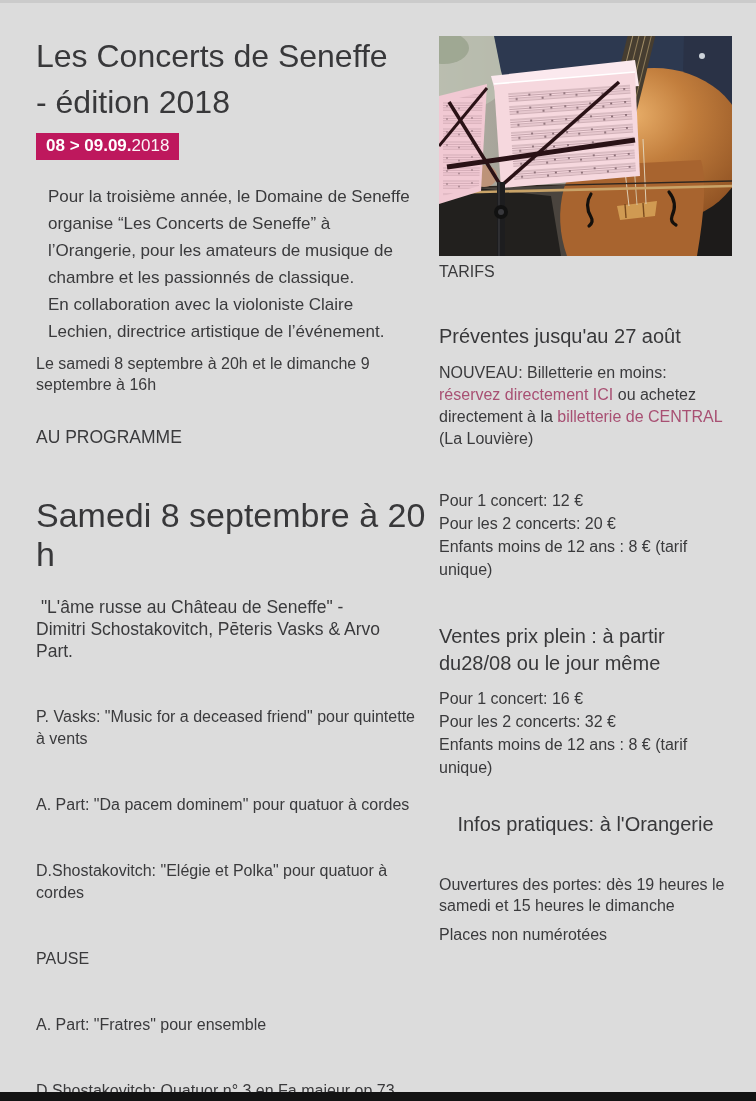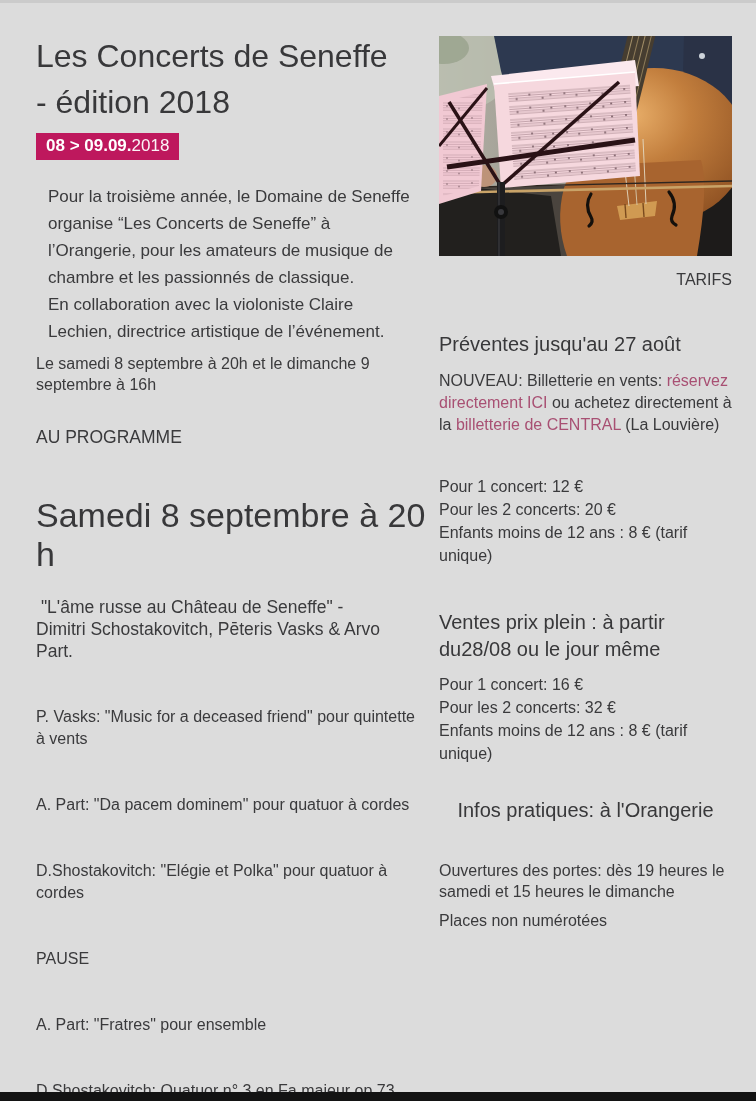--- a/index.html
+++ b/index.html
@@ -20,21 +20,21 @@
   .intro{font-size:17px;line-height:27px;margin:23px 12px 0;max-width:388px;white-space:pre-line;}
   .dates{font-size:16px;line-height:21px;margin:8px 0 0;max-width:370px;}
   .kicker{font-size:17.5px;margin-top:32px;}
   .h2{font-size:34px;font-weight:400;margin:48px 0 0;color:#38383a;}
   .prog-intro{font-size:17.5px;line-height:22px;margin:22px 0 0;max-width:358px;white-space:pre-wrap;}
   .prog-item{font-size:16px;line-height:22px;margin:44px 0 0;max-width:385px;}
 
   
   .photo{margin-top:33px;width:293px;height:220px;line-height:0;}
   .photo svg{display:block;}
-  .caption{font-size:16px;margin-top:15px;text-align:right;}
+  .caption{font-size:16px;margin-top:7px;}
   .h3{font-size:20px;font-weight:400;line-height:27px;margin:42px 0 0;color:#38383a;}
   .h3.tight{margin-top:32px;text-align:center;}
   .nouveau{font-size:16px;line-height:22px;margin:12px 0 0;}
   .link{color:#a85073;cursor:pointer;}
   .prices{font-size:16px;line-height:23px;margin:39px 0 0;}
   .prices.second{margin-top:10px;}
   .info-line{font-size:16px;line-height:21px;margin:36px 0 0;}
   .info-line.second{margin-top:8px;}
 
   .footer-bar{position:absolute;left:0;right:0;bottom:0;height:9px;background:#131313;}
@@ -142,21 +142,21 @@
           <line x1="62" y1="150" x2="180" y2="46" stroke="#2a1216" stroke-width="3.5"></line>
           <rect x="58" y="146" width="8" height="74" fill="#1d1d1f"></rect>
           <line x1="60" y1="146" x2="60" y2="220" stroke="#3c3c40" stroke-width="1.2"></line>
           <circle cx="62" cy="176" r="7" fill="#111111"></circle>
           <circle cx="62" cy="176" r="3" fill="#38383c"></circle>
         </svg>
       </div>
       <div class="caption">TARIFS</div>
 
       <h3 class="h3">Préventes jusqu'au 27 août</h3>
-      <p class="nouveau"><span>NOUVEAU: Billetterie en vents: </span><span class="link">réservez directement ICI</span><span> ou achetez directement  à la </span><span class="link">billetterie de CENTRAL</span><span> (La Louvière)</span></p>
+      <p class="nouveau"><span>NOUVEAU: Billetterie en moins: </span><span class="link">réservez directement ICI</span><span> ou achetez directement  à la </span><span class="link">billetterie de CENTRAL</span><span> (La Louvière)</span></p>
       <div class="prices">
         <div>Pour 1 concert: 12 €</div>
         <div>Pour les 2 concerts: 20 €</div>
         <div>Enfants moins de 12 ans : 8 € (tarif unique)</div>
       </div>
 
       <h3 class="h3">Ventes prix plein : à partir du28/08  ou le jour même</h3>
       <div class="prices second">
         <div>Pour 1 concert: 16 €</div>
         <div>Pour les 2 concerts: 32 €</div>

